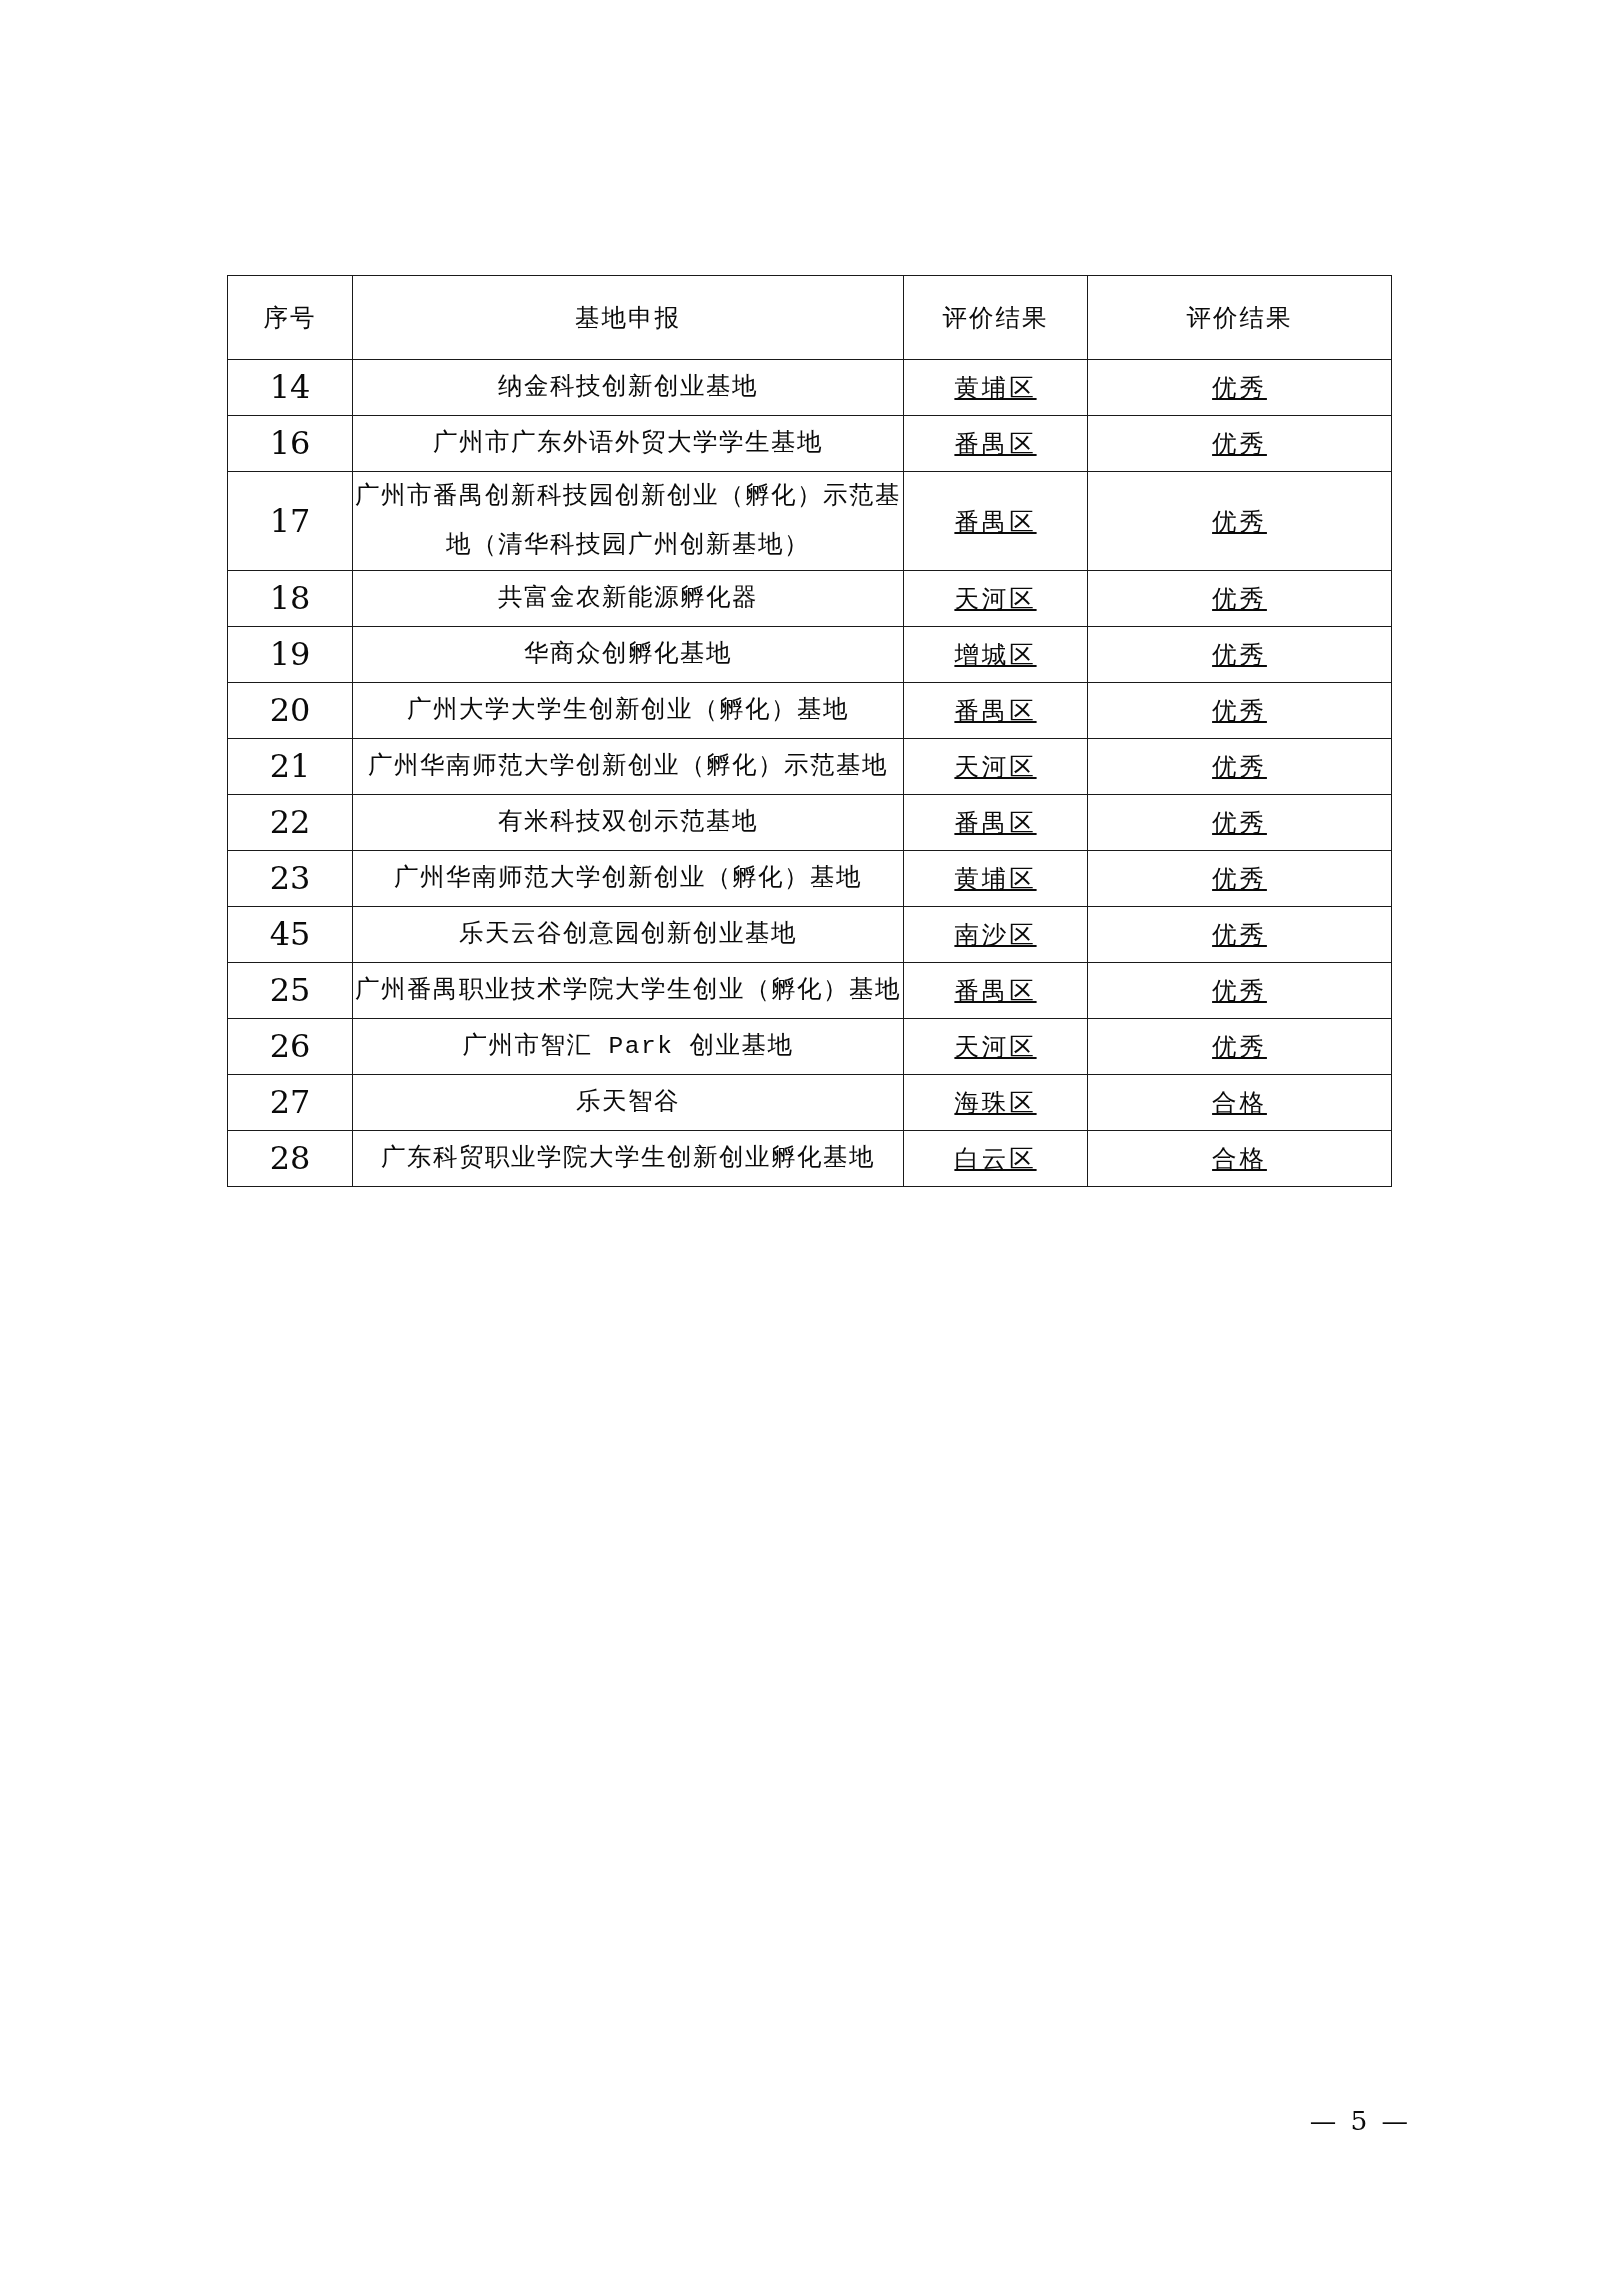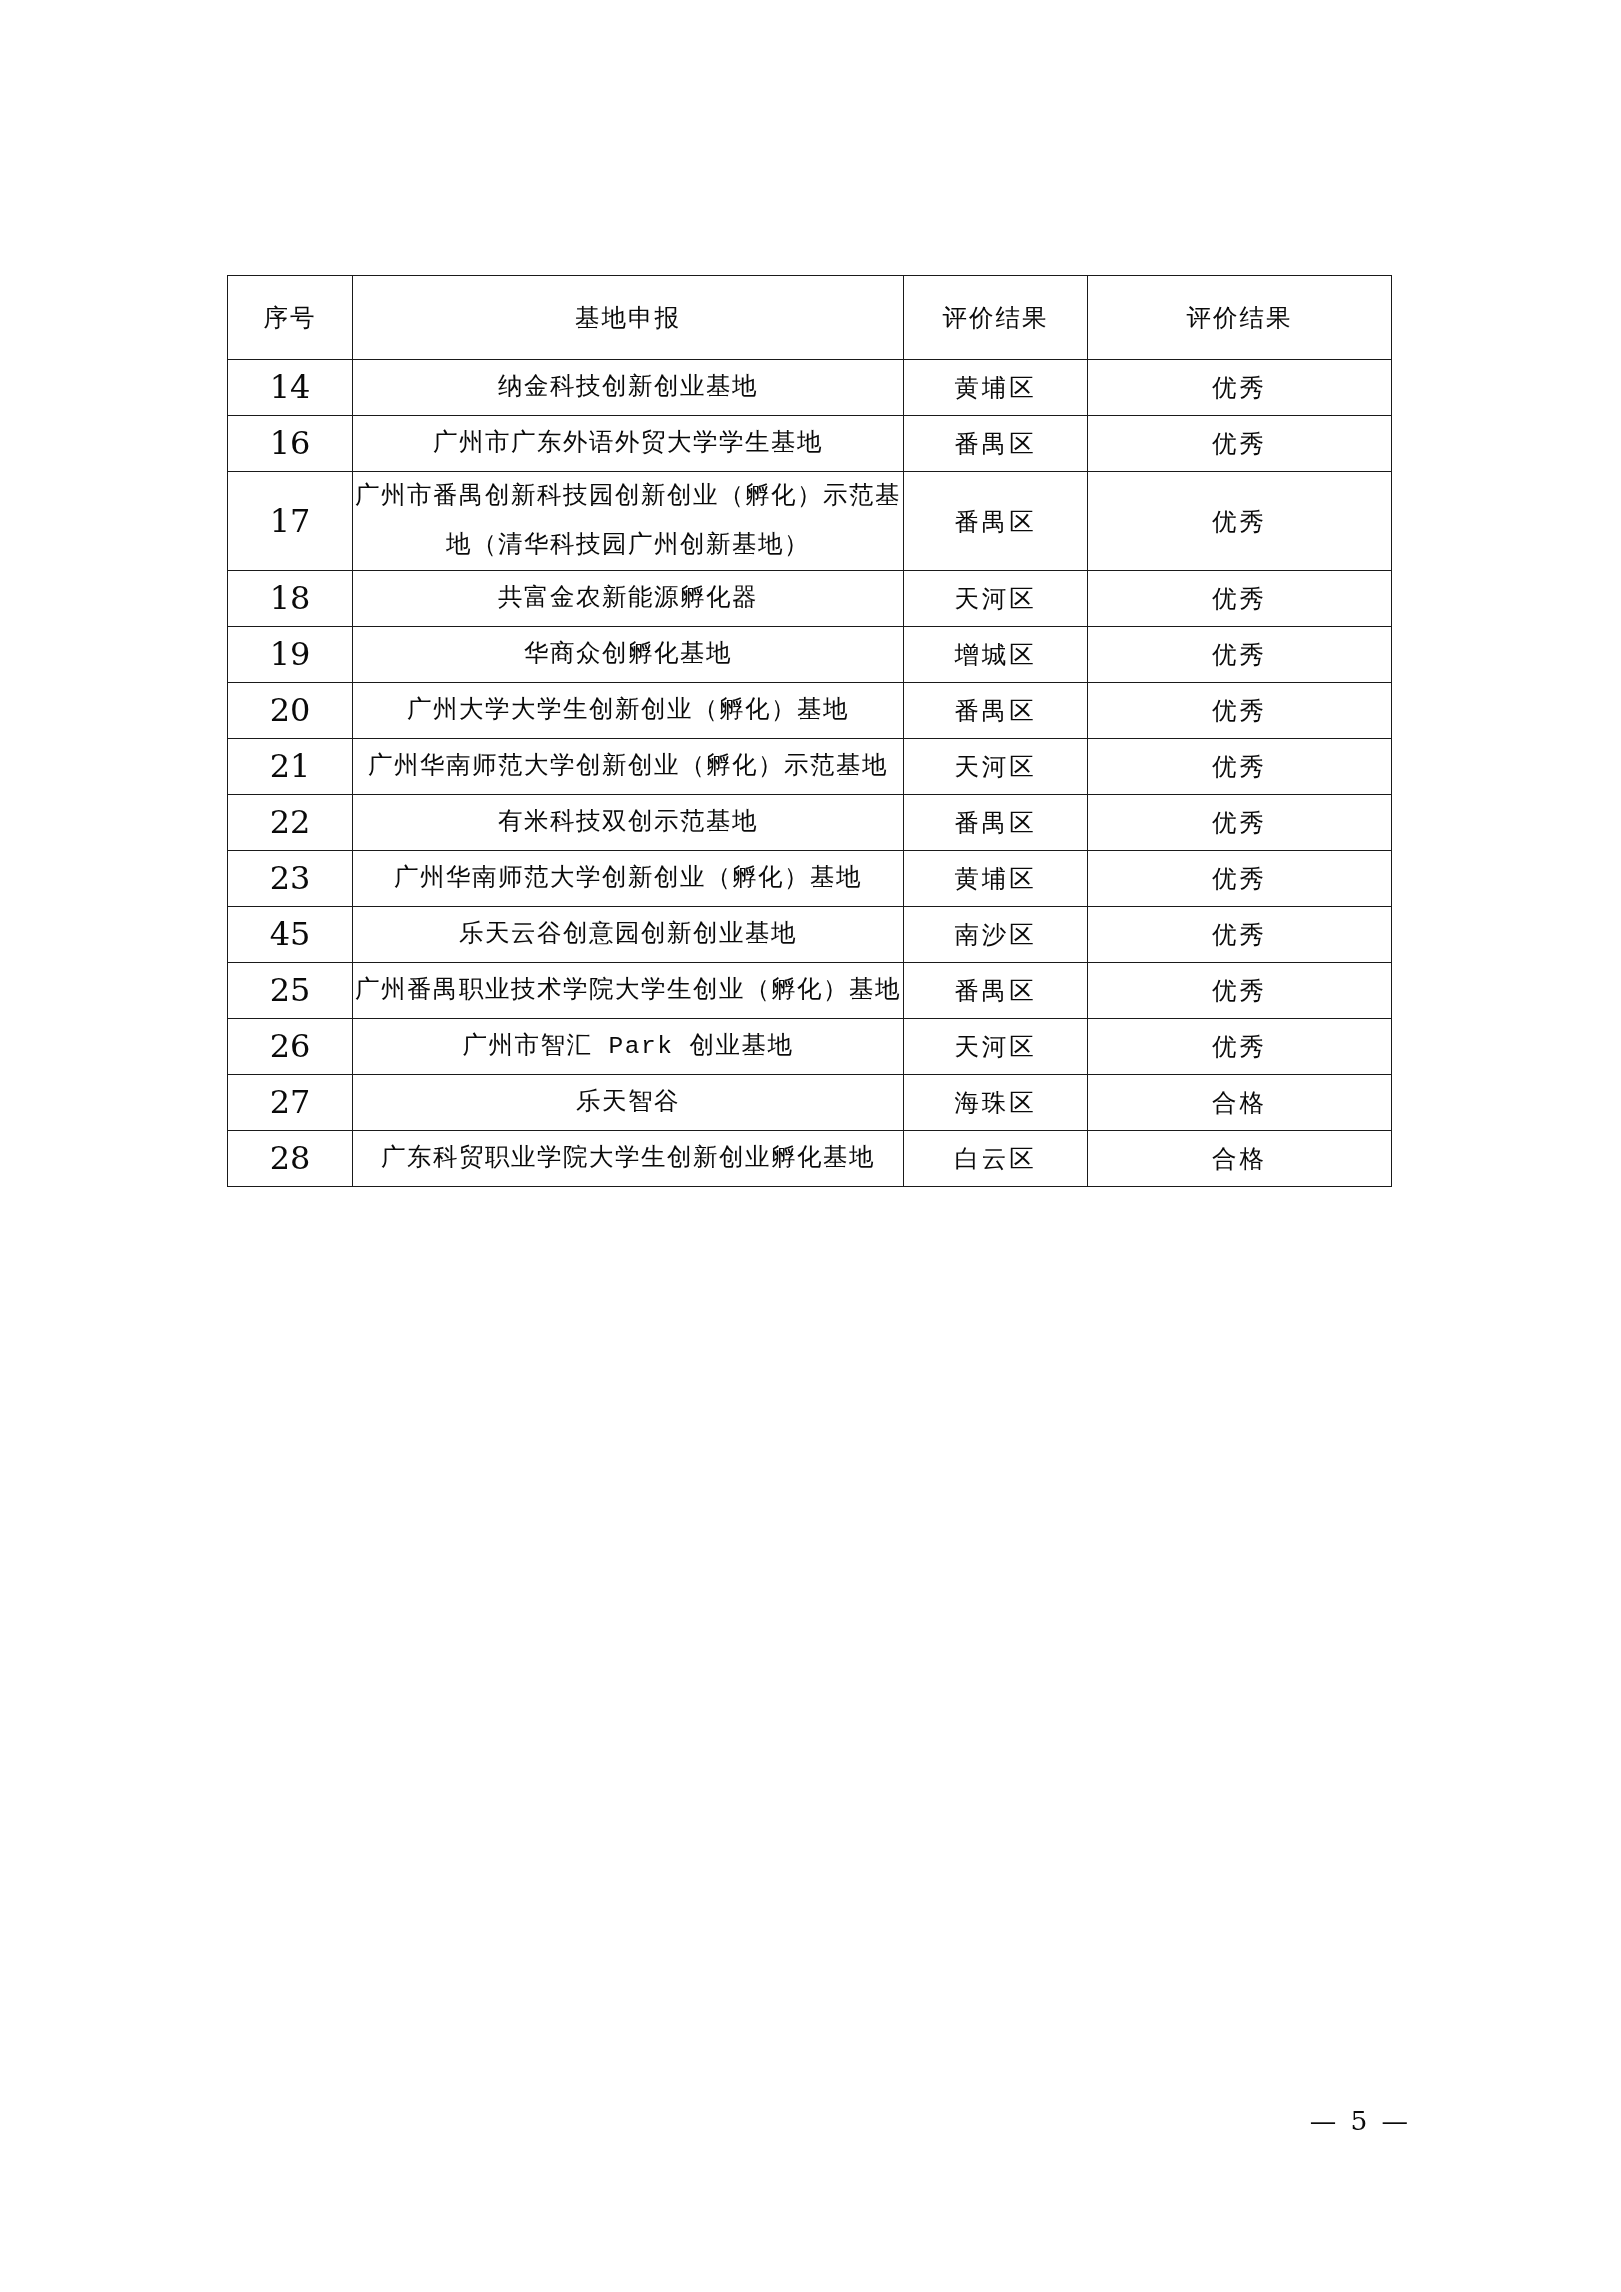--- a/index.html
+++ b/index.html
@@ -79,20 +79,21 @@
   }
 
   td.name {
     padding: 13.7px 21.6px;
     line-height: 49px;
     font-family: Liberation Mono, monospace;
   }
 
   td.area, td.res {
     letter-spacing: 2.9px;
+    text-decoration: underline;
   }
 
   .footer {
     position: absolute;
     left: 0;
     top: 2105px;
     width: 1411px;
     text-align: right;
     font-family: "DejaVu Serif", "Liberation Serif", serif;
     font-size: 26.5px;

